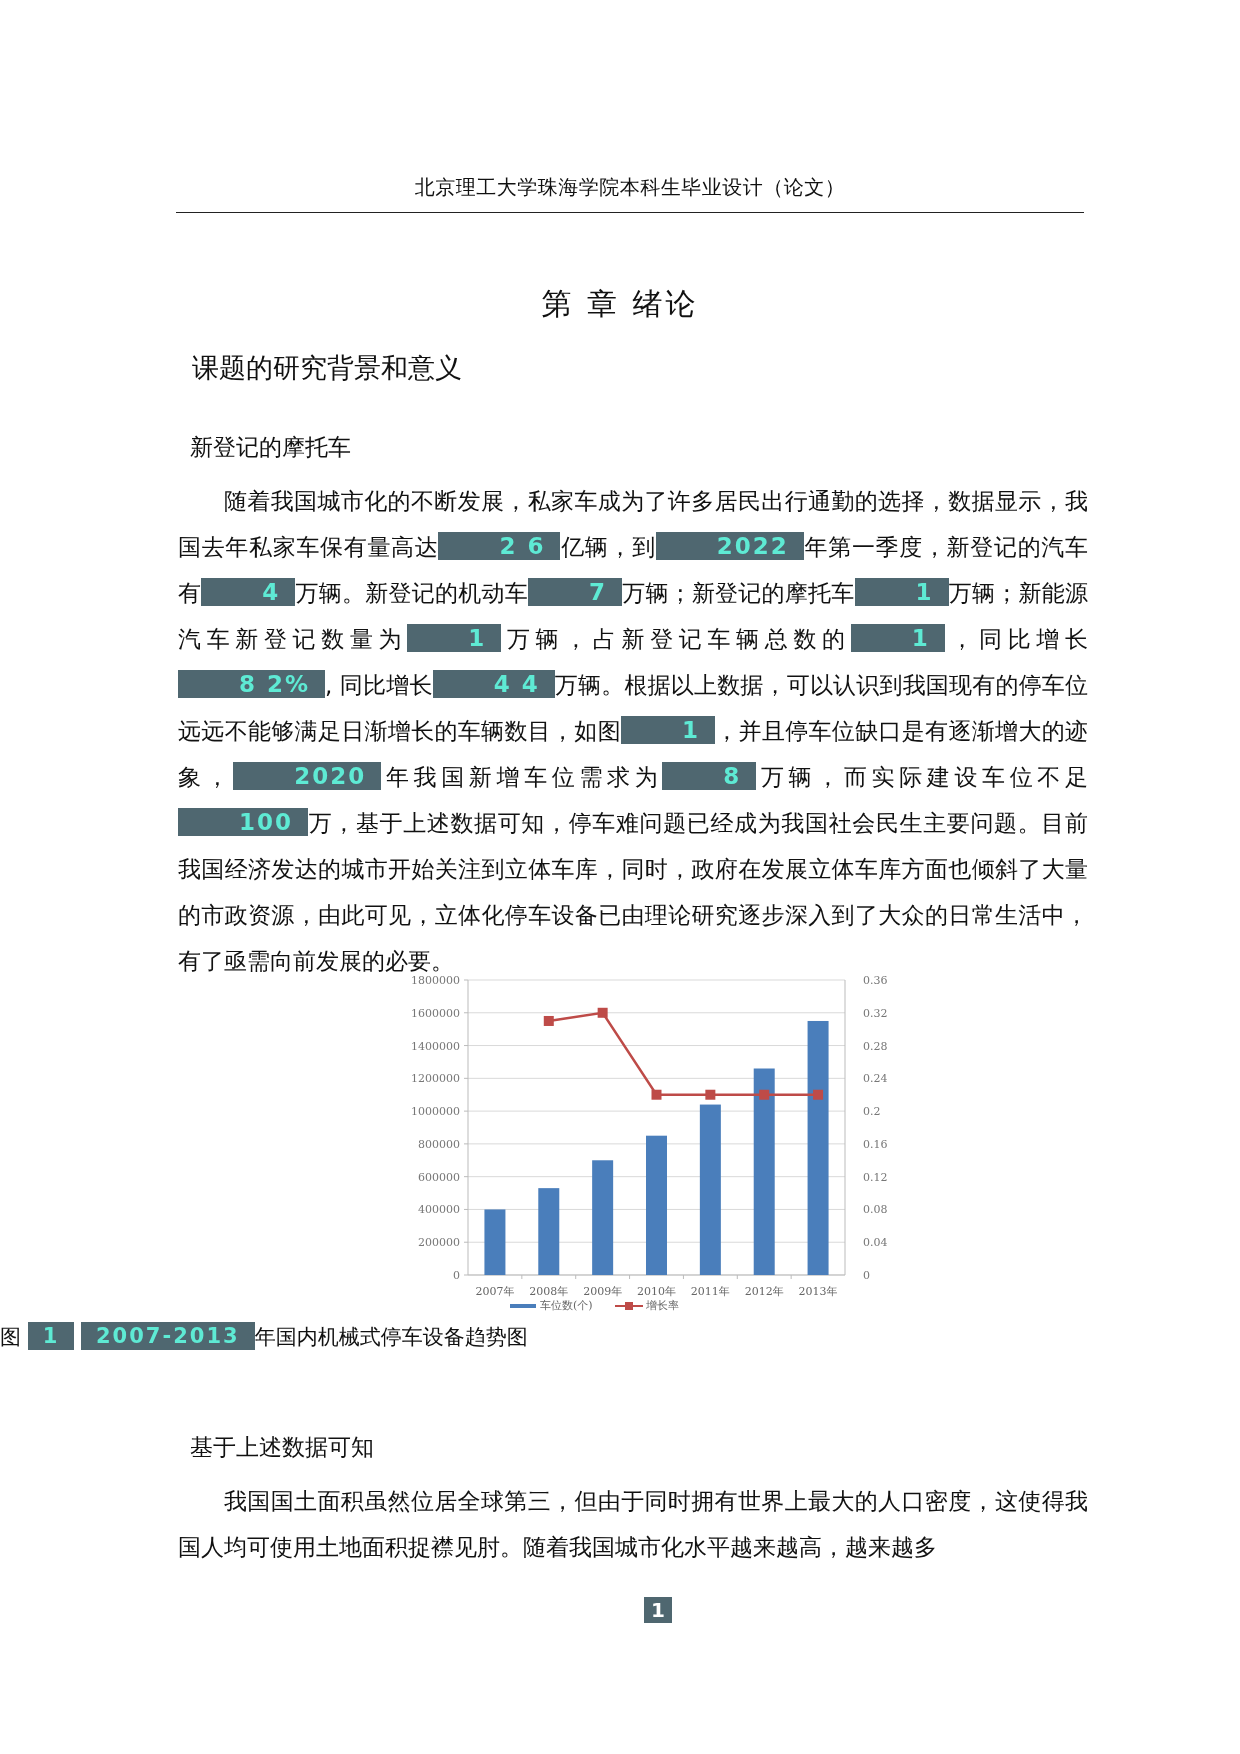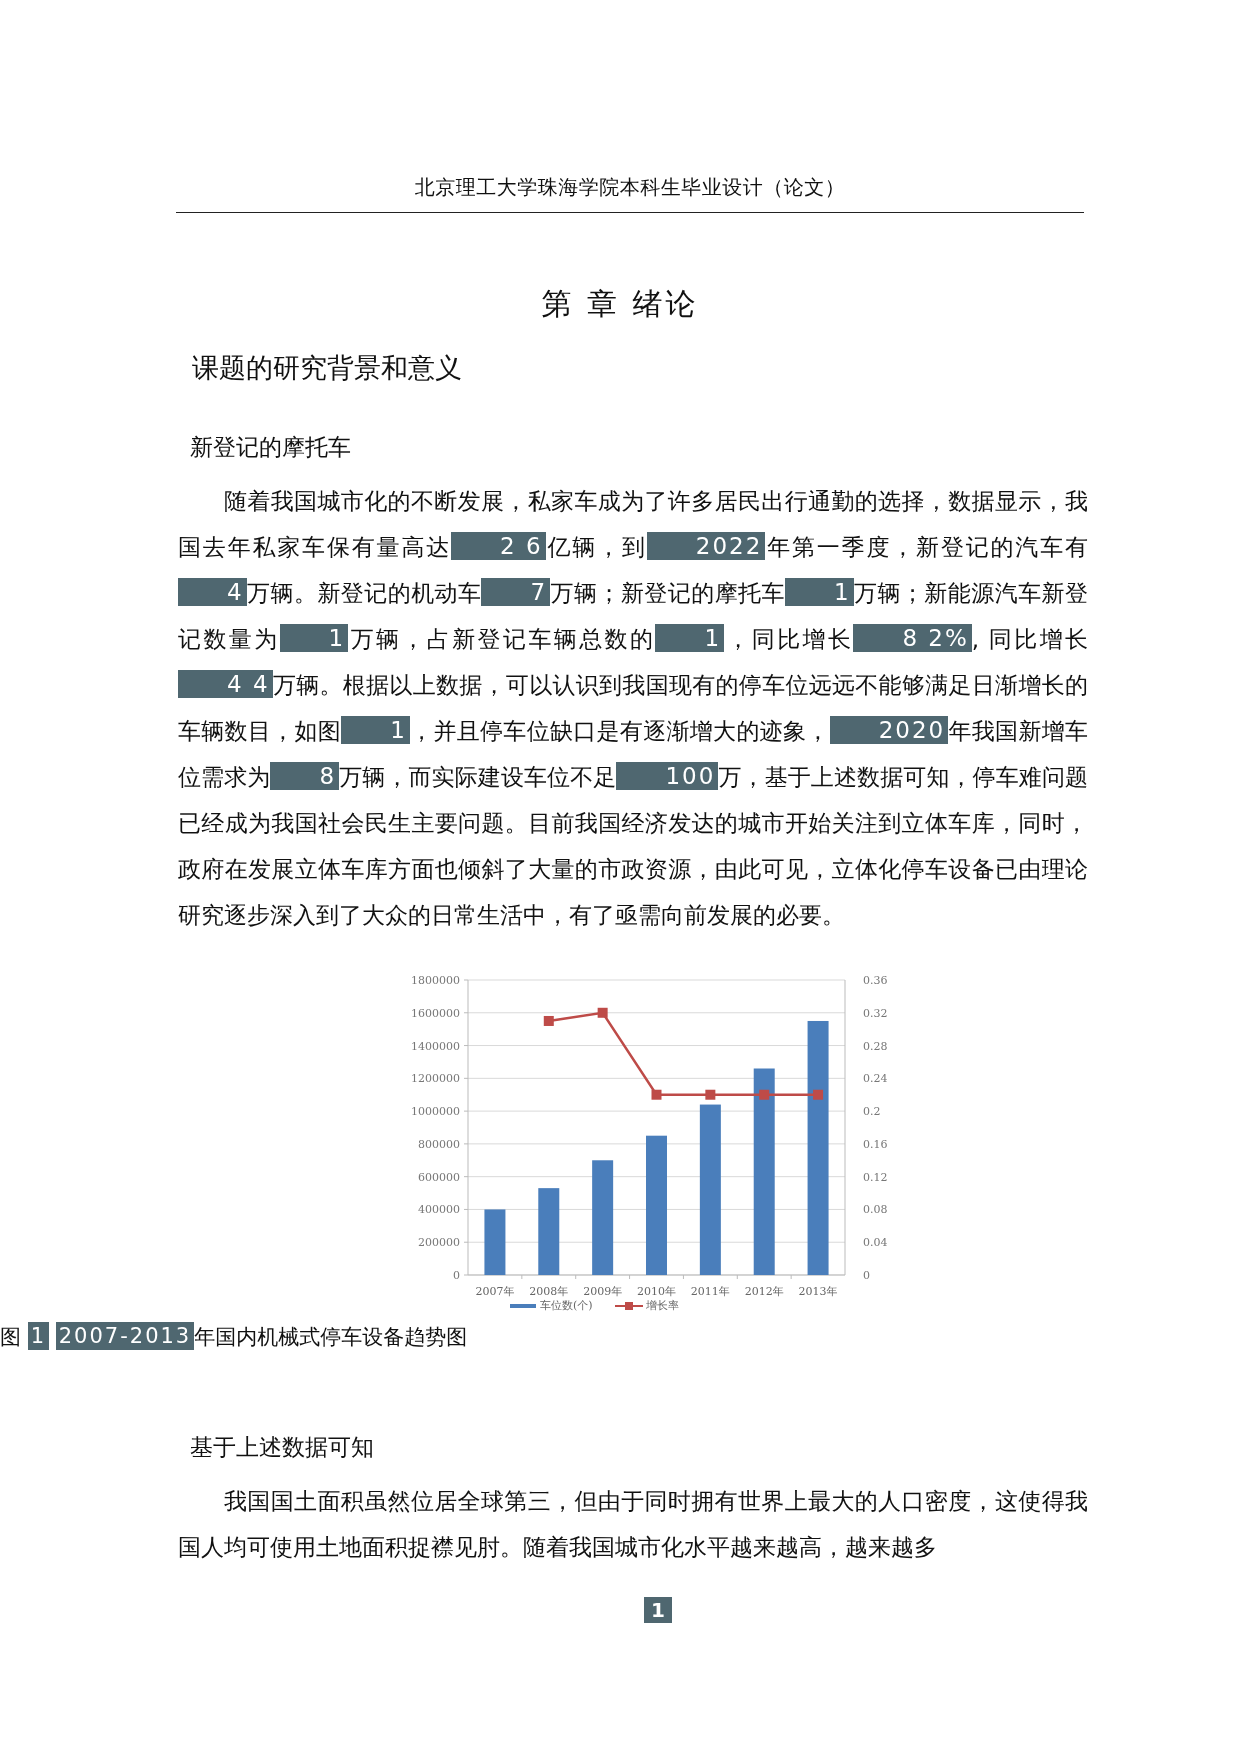--- a/index.html
+++ b/index.html
@@ -8,22 +8,22 @@
   .page-header { position: absolute; left: 176px; top: 174px; width: 908px; text-align: center;
                  font-size: 20px; letter-spacing: 0.5px; }
   .header-rule { position: absolute; left: 176px; top: 212px; width: 908px; height: 0;
                  border-top: 1.5px solid #222; }
   .chapter-title { position: absolute; left: 0; width: 1240px; top: 244px; text-align: center;
                    font-size: 30px; letter-spacing: 3px; margin-top: 40px; }
   .h2 { position: absolute; left: 192px; top: 350px; font-size: 27px; font-family: Liberation Serif, serif; }
   .h3 { position: absolute; left: 190px; font-size: 23px; }
   .para { position: absolute; left: 178px; width: 910px; font-size: 23px; line-height: 46px; }
   .para p { margin: 0; text-indent: 2em; text-align: justify; }
-  .mask { display: inline-block; background: #4f6770; color: #ffffff; padding: 0 3px; line-height: 28px;
-          vertical-align: 1px; font-weight: normal; letter-spacing: 2px; }
+  .mask { display: inline-block; background: #4f6770; color: #5eead4; padding: 0 15px; line-height: 28px;
+          vertical-align: 1px; font-weight: bold; letter-spacing: 2px; }
   .chart { position: absolute; left: 400px; top: 960px; width: 500px; height: 360px; }
   .caption { position: absolute; left: 0; width: 1240px; top: 1322px; text-align: left; font-size: 21px; }
   .page-number { position: absolute; left: 644px; top: 1597px; width: 28px; height: 26px; background: #4f6770;
                  color: #fff; font-weight: bold; font-size: 20px; text-align: center; line-height: 26px; }
   svg text { font-family: "DejaVu Serif", "Liberation Serif", serif; }
 </style>
 </head>
 <body>
 
 <div class="page-header">北京理工大学珠海学院本科生毕业设计（论文）</div>

